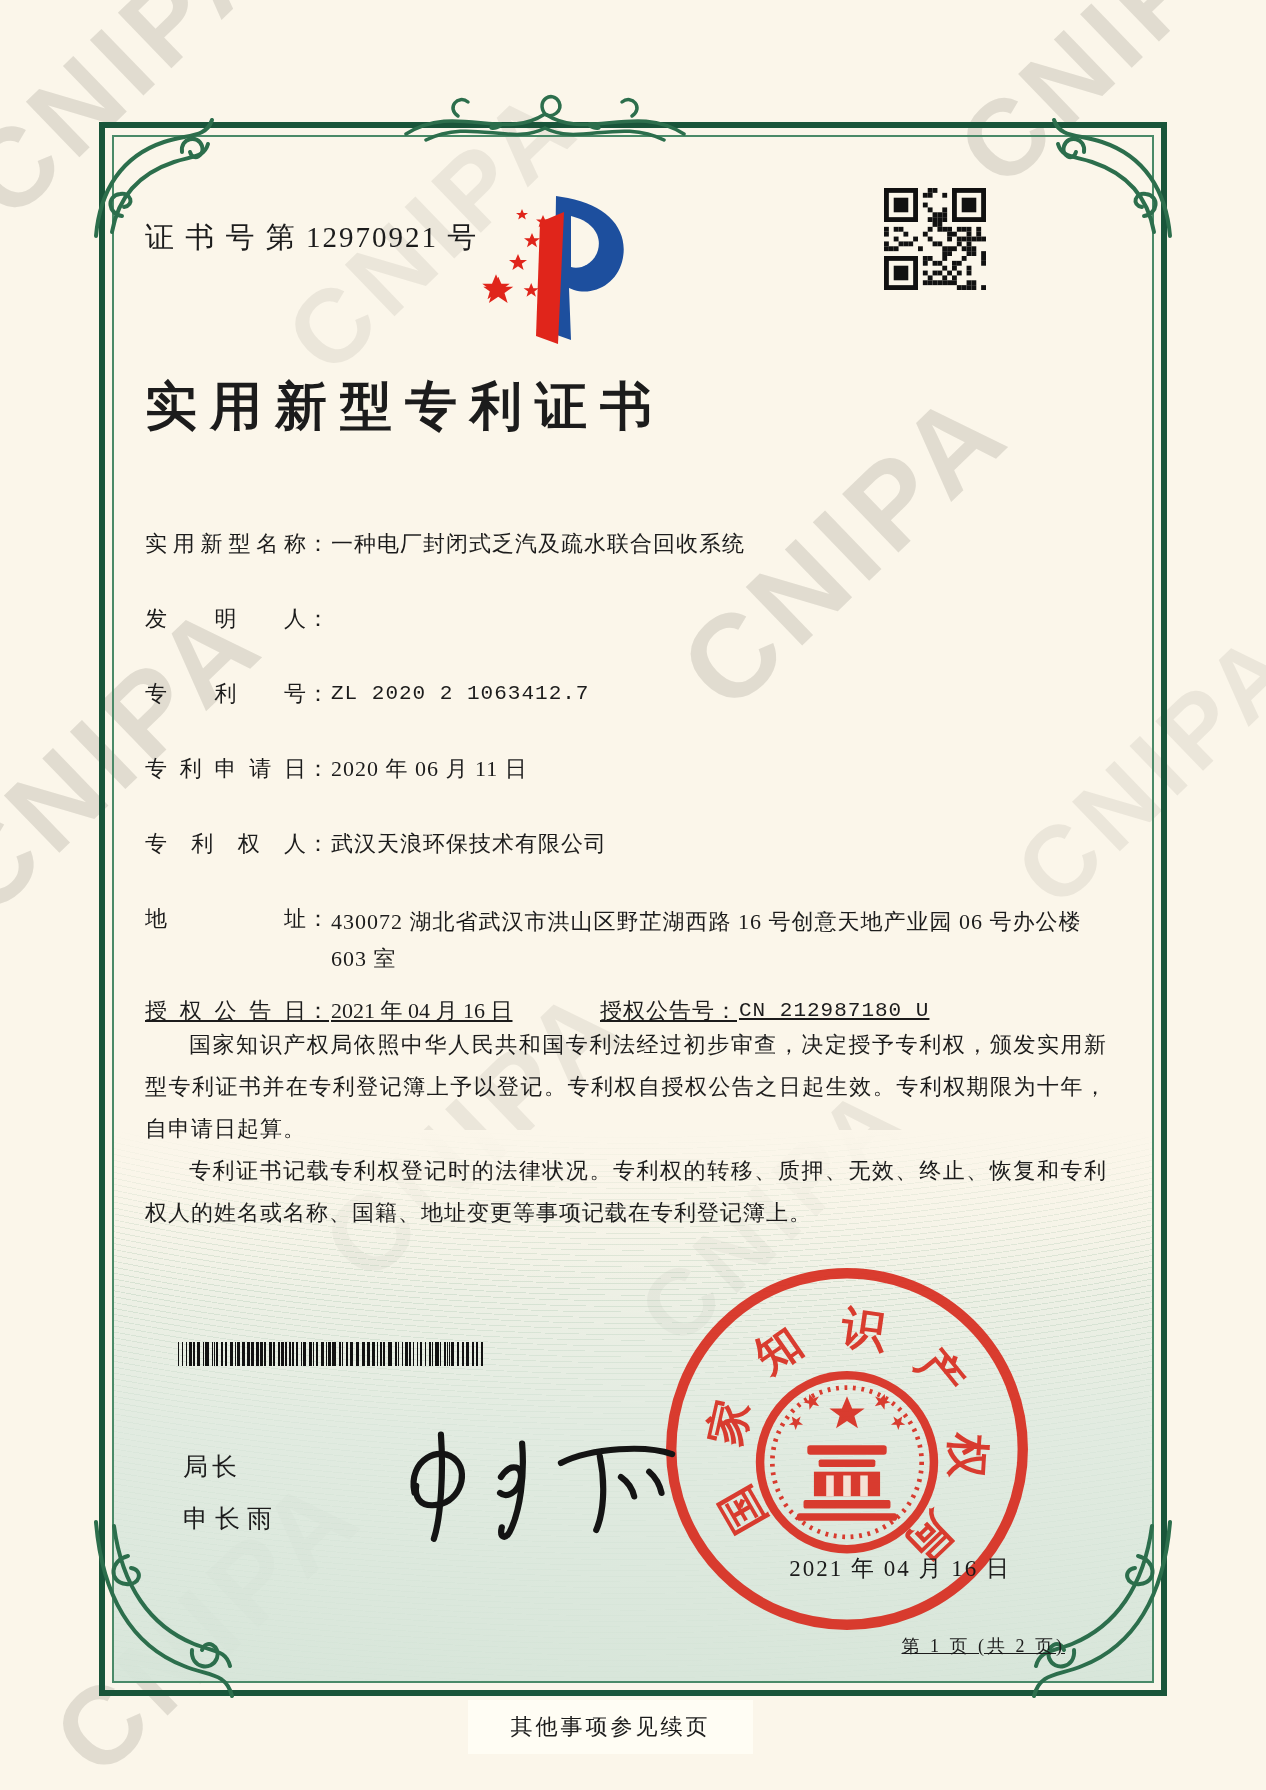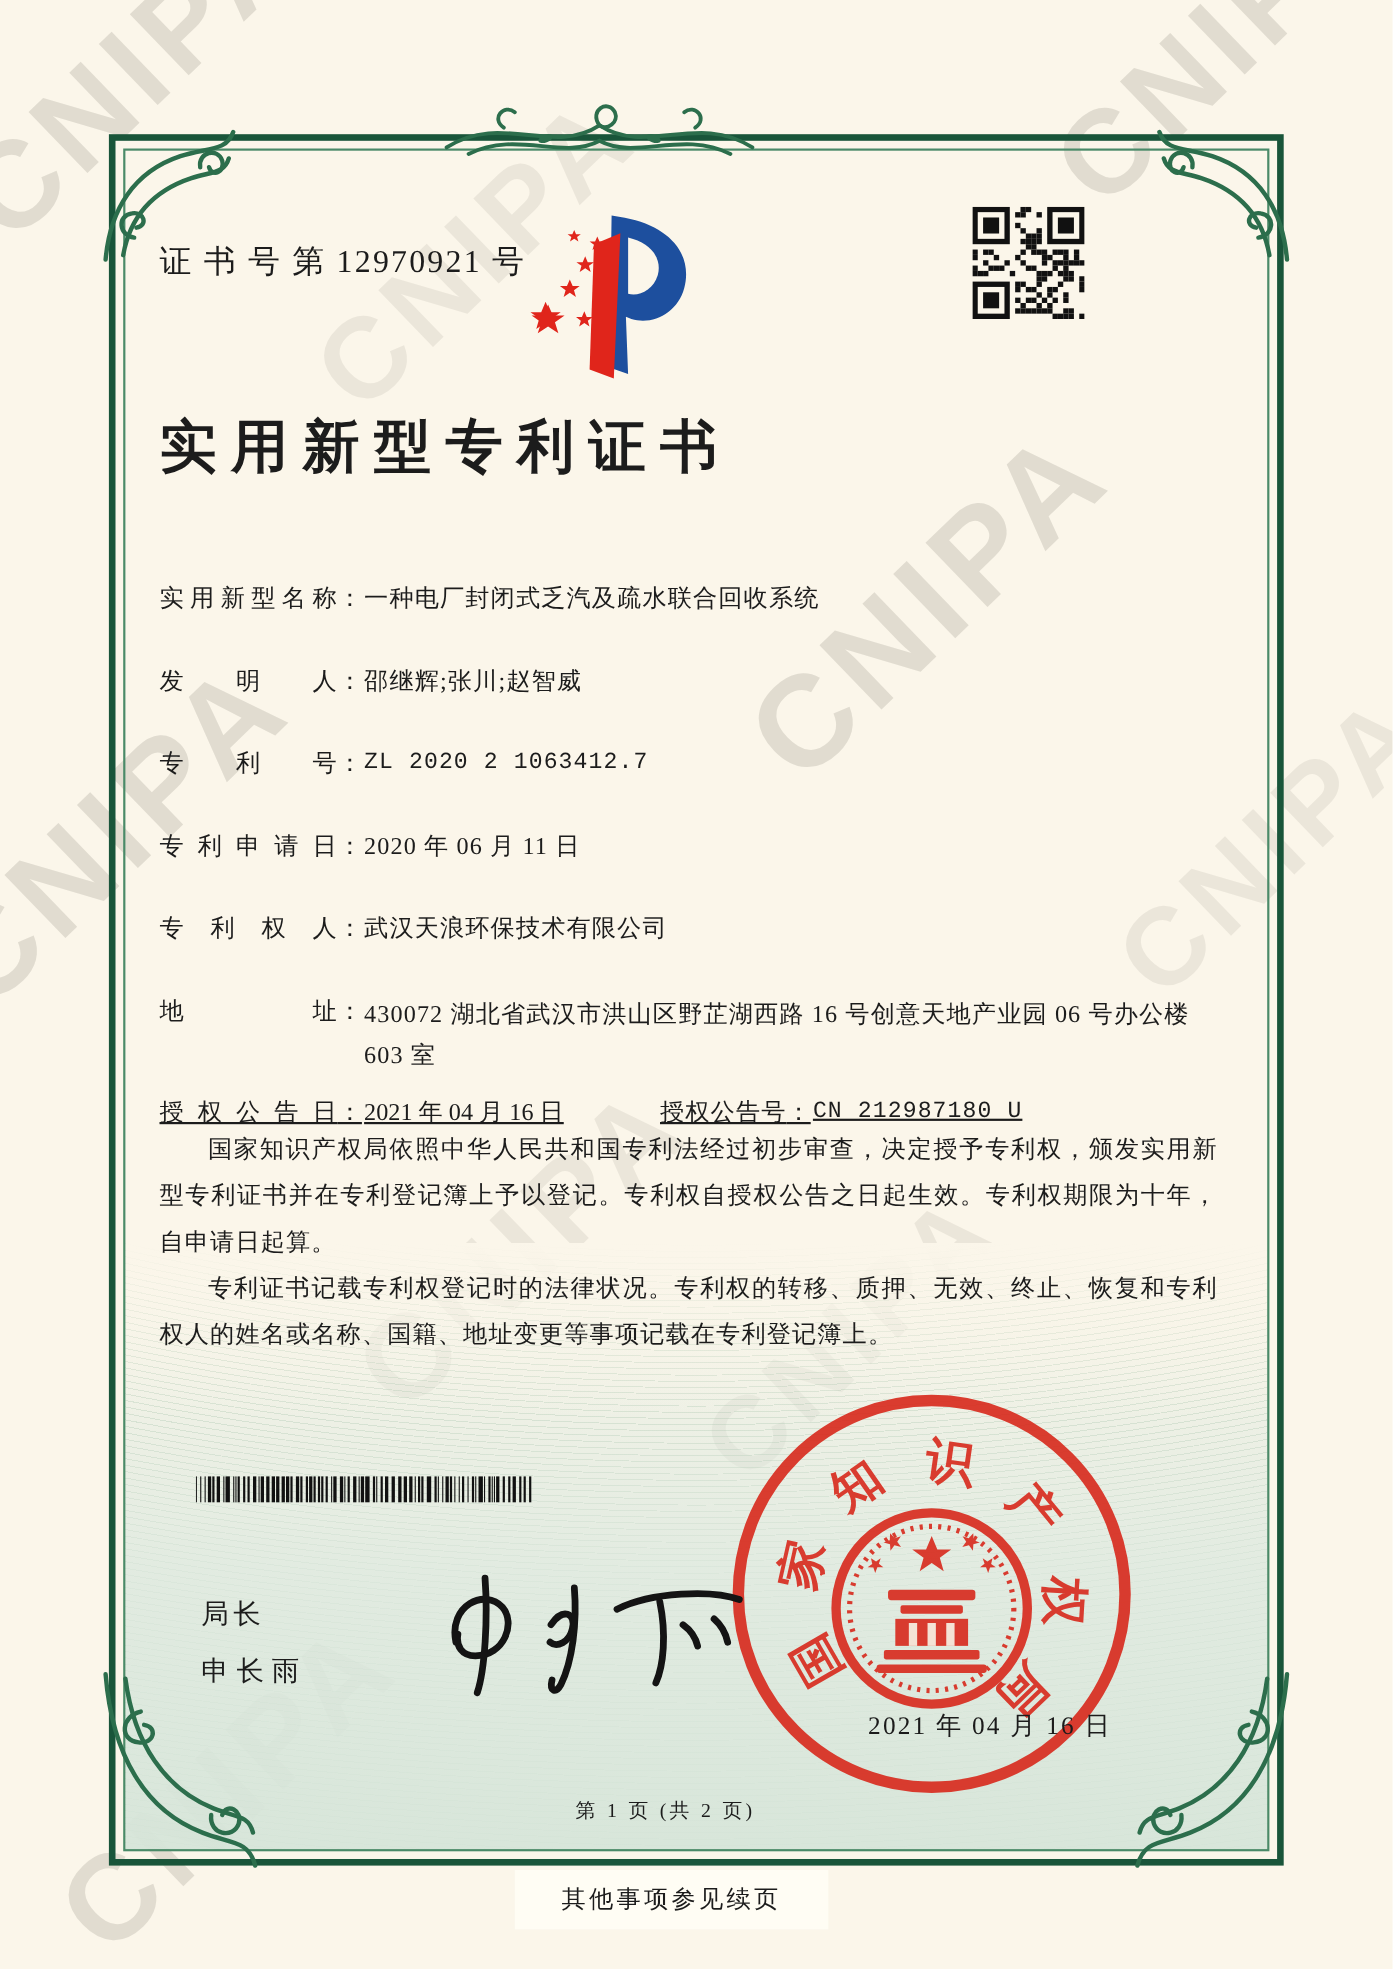--- a/index.html
+++ b/index.html
@@ -54,22 +54,22 @@
     line-height:42px;text-align:justify;z-index:4;letter-spacing:1px;}
   .body-text p{margin:0;text-indent:2em;}
   
   .barcode{position:absolute;left:178px;top:1342px;z-index:4;}
   .signer-title{position:absolute;left:183px;top:1450px;font-size:25px;letter-spacing:4px;z-index:4;}
   .signer-name{position:absolute;left:183px;top:1502px;font-size:25px;letter-spacing:7px;z-index:4;}
   .signature{position:absolute;left:388px;top:1416px;z-index:5;}
   .seal{position:absolute;left:658px;top:1260px;width:378px;height:378px;z-index:4;opacity:.9;}
   .seal-date{position:absolute;left:770px;top:1553px;width:260px;text-align:center;
     font-size:23px;letter-spacing:2px;color:#1b1b1b;z-index:6;}
-  .page-info{position:absolute;left:145px;top:1634px;width:920px;text-align:center;
-    font-size:18px;letter-spacing:3px;z-index:4;}
+  .page-info{position:absolute;left:145px;top:1634px;width:920px;text-align:right;
+    font-size:18px;letter-spacing:3px;z-index:4;text-decoration:underline;}
   .note-box{position:absolute;left:468px;top:1700px;width:285px;height:54px;
     background:#fffdf4;display:flex;align-items:center;justify-content:center;
     font-size:22px;letter-spacing:3px;z-index:4;}
   .seal-ch{font-size:47px;font-weight:700;fill:#d8291c;
     font-family:"Liberation Serif","DejaVu Serif",serif;}
 </style>
 </head>
 <body>
 
 <div class="page">
@@ -276,21 +276,20 @@
 
   <div class="fields">
     <div class="row">
       <span class="flabel">实用新型名称</span>
         <span class="colon">：</span>
         <span class="fval">一种电厂封闭式乏汽及疏水联合回收系统</span>
     </div>
     <div class="row">
       <span class="flabel">发明人</span>
         <span class="colon">：</span>
-        <span class="fval">邵继辉;张川;赵智威</span>
     </div>
     <div class="row">
       <span class="flabel">专利号</span>
         <span class="colon">：</span>
         <span class="fval mono">ZL 2020 2 1063412.7</span>
     </div>
     <div class="row">
       <span class="flabel">专利申请日</span>
         <span class="colon">：</span>
         <span class="fval">2020 年 06 月 11 日</span>

